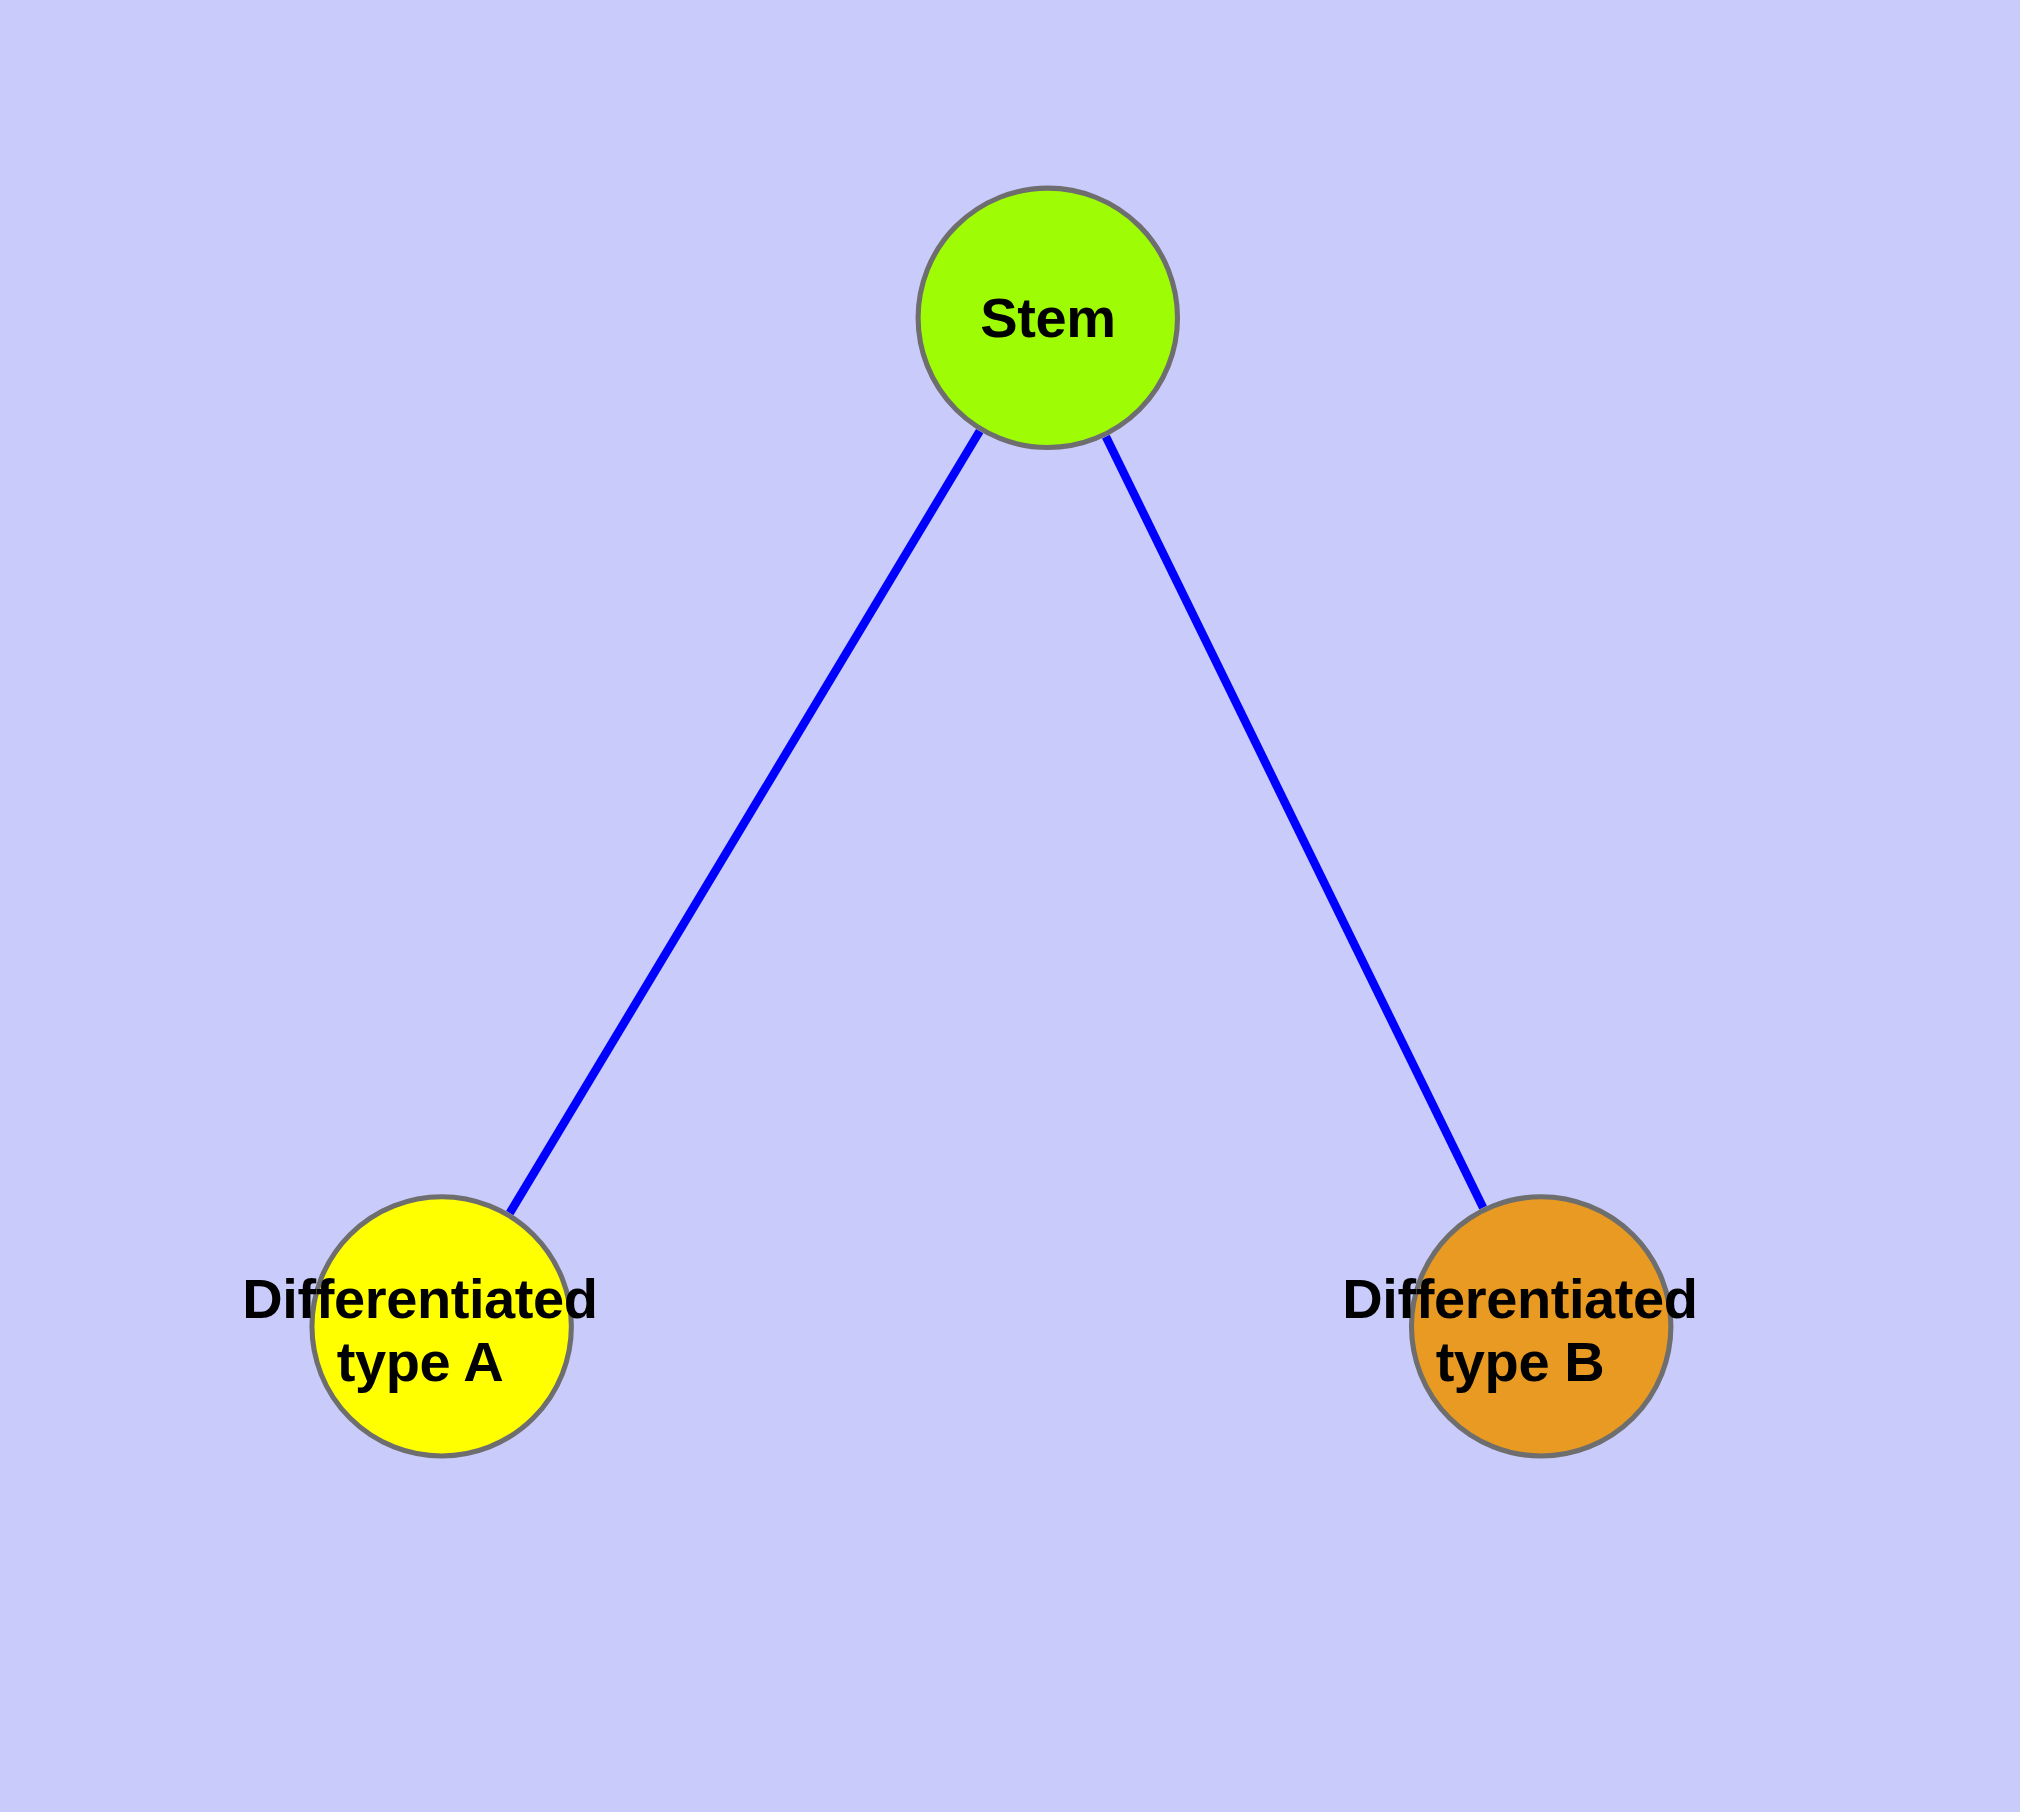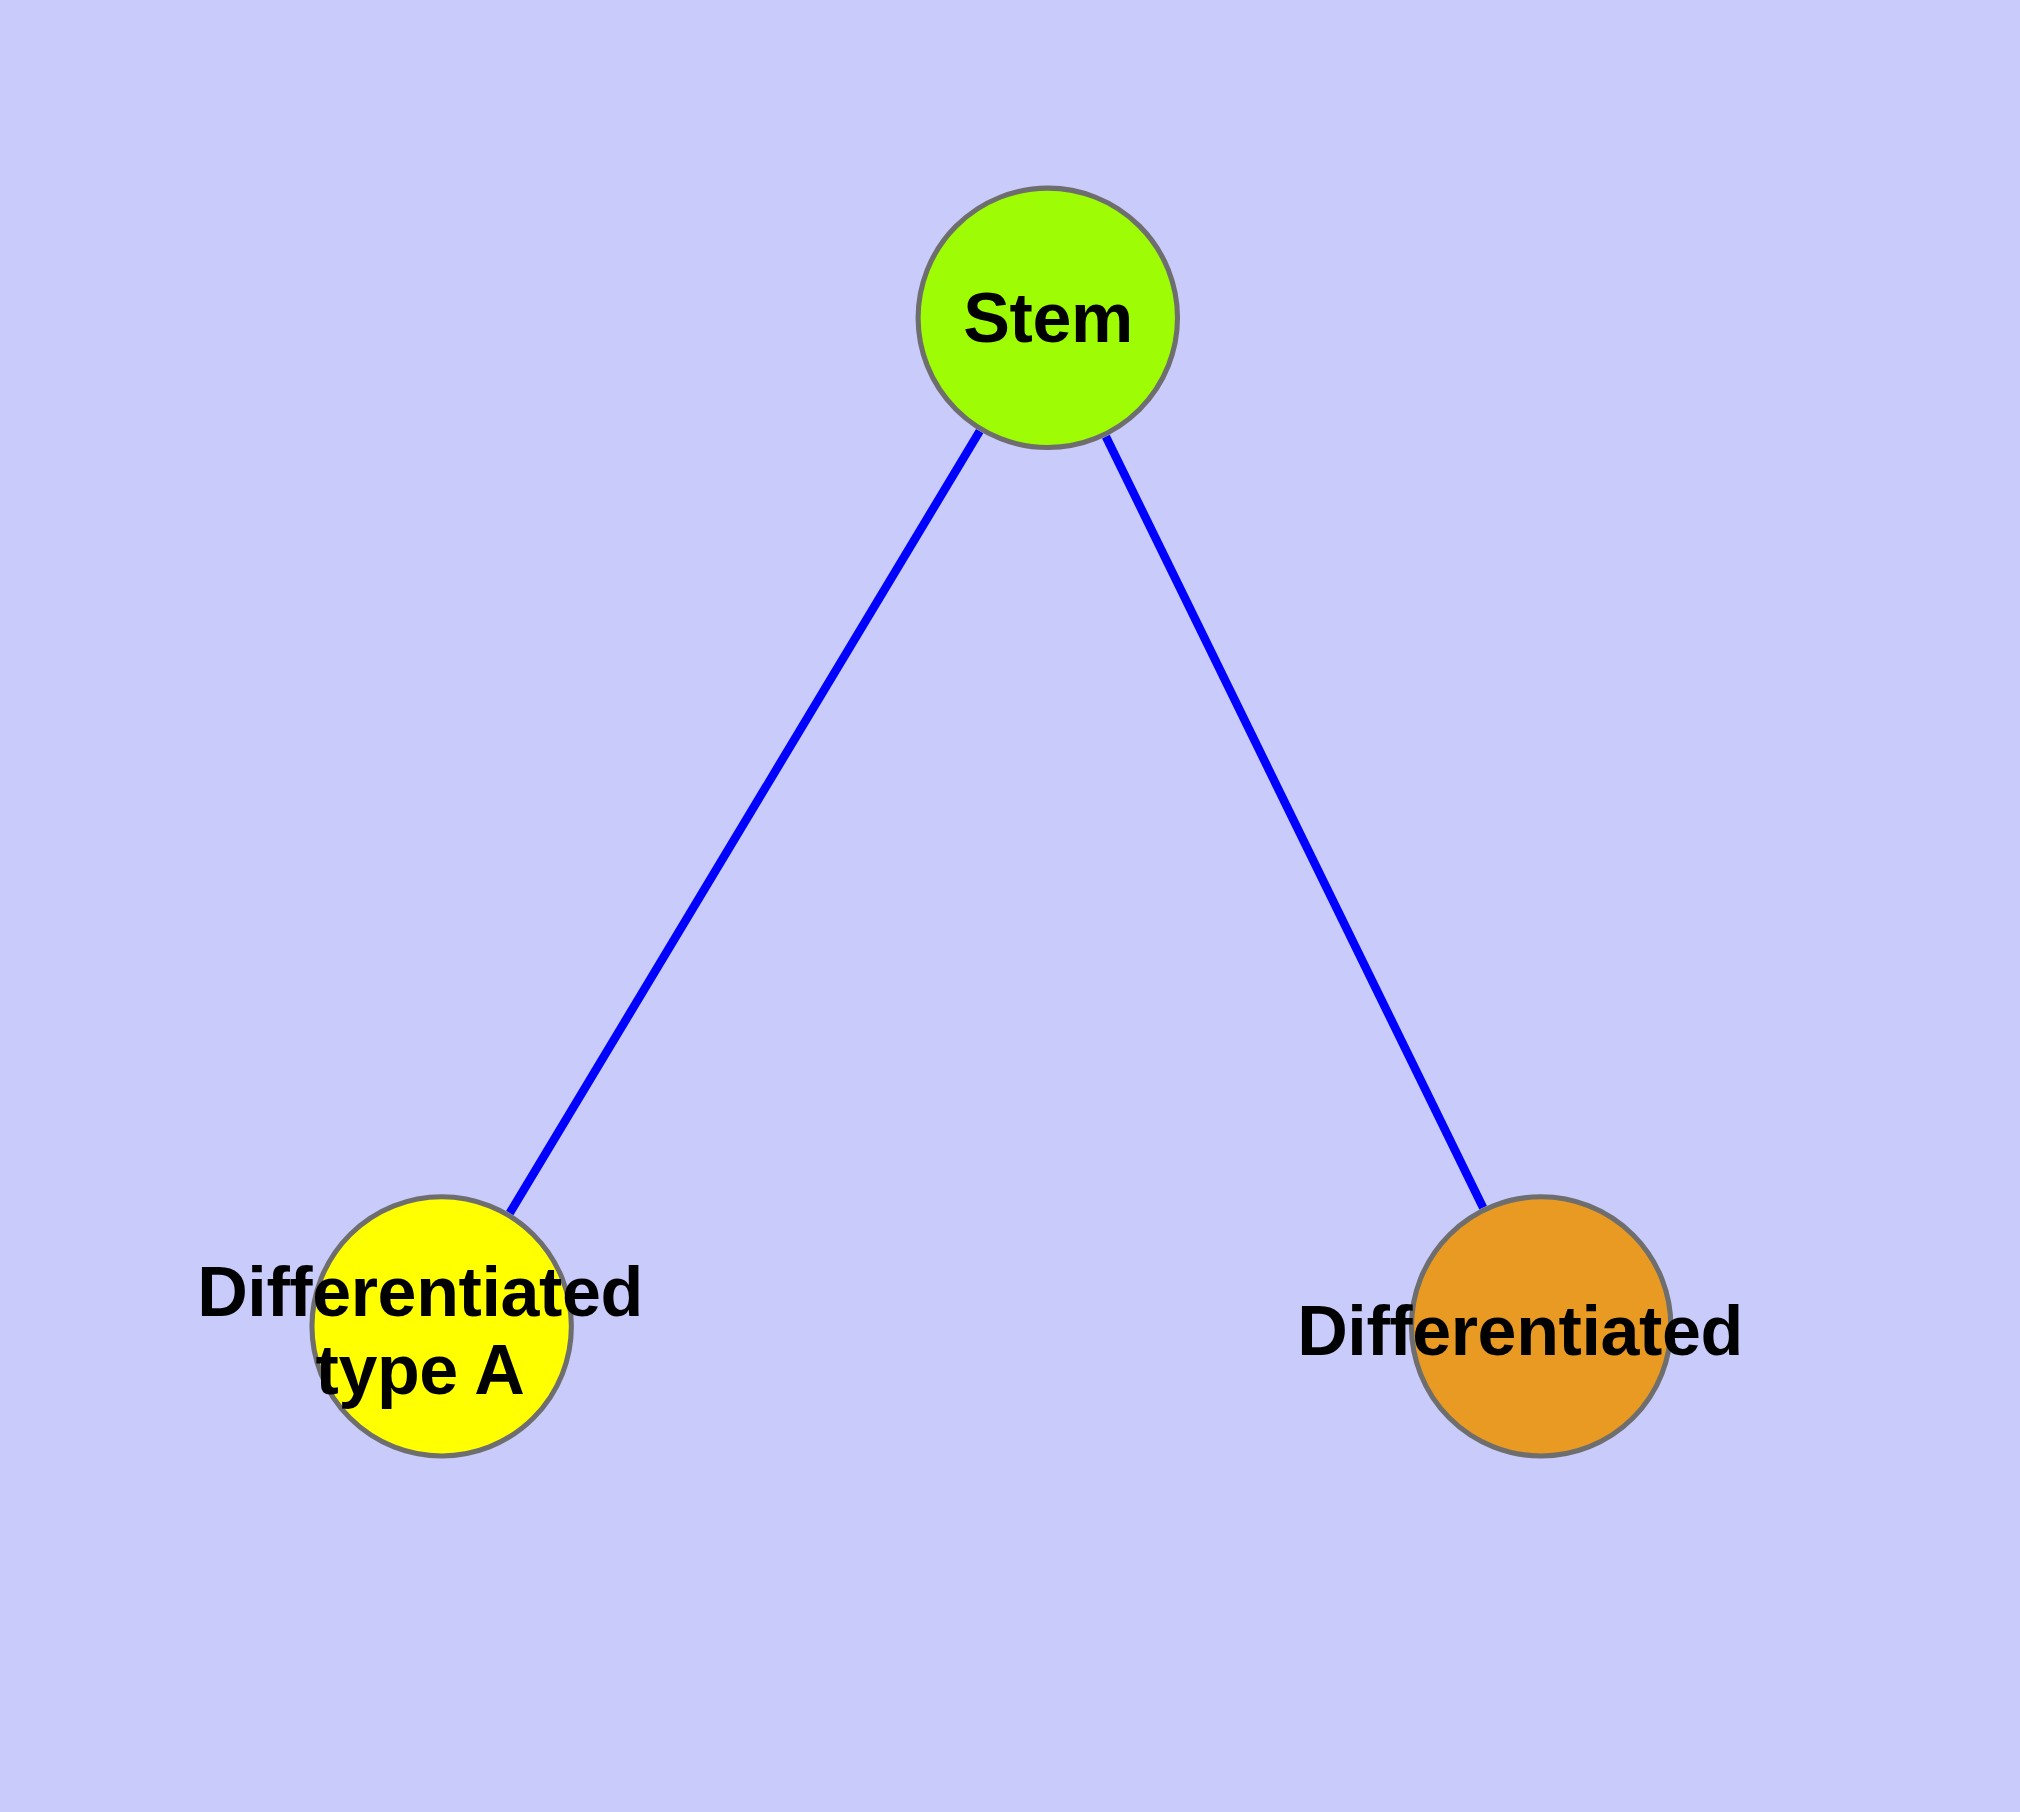--- a/index.html
+++ b/index.html
@@ -19,21 +19,21 @@
     inset: 0;
     width: 100%;
     height: 100%;
     display: block;
   }
   .node-label {
     position: absolute;
     color: #000000;
     font-family: "Liberation Sans", sans-serif;
     font-weight: bold;
-    font-size: 70px;
+    font-size: 56px;
     line-height: 1.12;
     text-align: center;
     white-space: pre;
     letter-spacing: -0.4px;
     transform: translate(-50%, -50%);
     pointer-events: none;
     -webkit-font-smoothing: antialiased;
   }
 </style>
 </head>
@@ -48,16 +48,16 @@
       </g>
     <g id="node-layer">
         <circle cx="1236" cy="375" r="153" fill="#9efc04" stroke="#6e6e6e" stroke-width="6"></circle>
         <circle cx="521" cy="1565" r="153" fill="#ffff00" stroke="#6e6e6e" stroke-width="6"></circle>
         <circle cx="1818" cy="1565" r="153" fill="#e89a22" stroke="#6e6e6e" stroke-width="6"></circle>
       </g>
   </svg>
   <div id="label-layer">
       <div class="node-label" style="left: 1048px; top: 318px;"><span>Stem</span></div>
       <div class="node-label" style="left: 420px; top: 1331px;"><span>Differentiated</span><br><span>type A</span></div>
-      <div class="node-label" style="left: 1520px; top: 1331px;"><span>Differentiated</span><br></div>
+      <div class="node-label" style="left: 1520px; top: 1331px;"><span>Differentiated</span><br><span>type B</span></div>
     </div>
 </div>
 
 
 </body></html>

